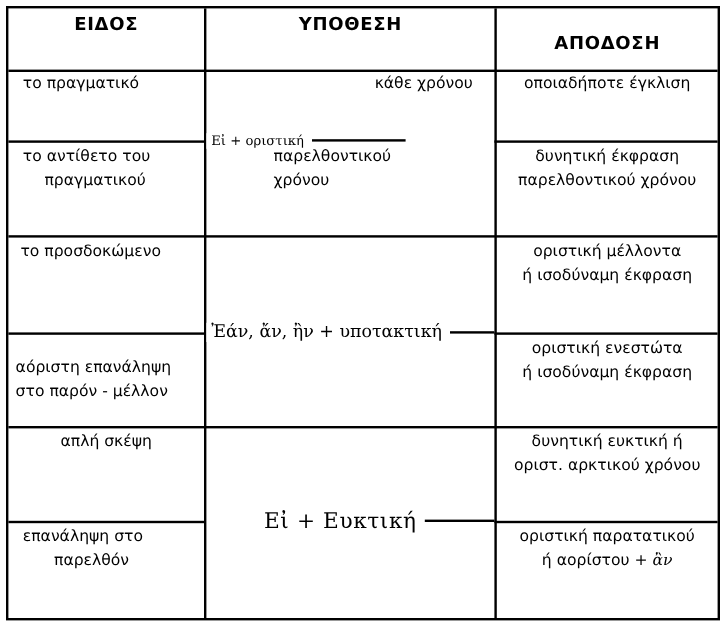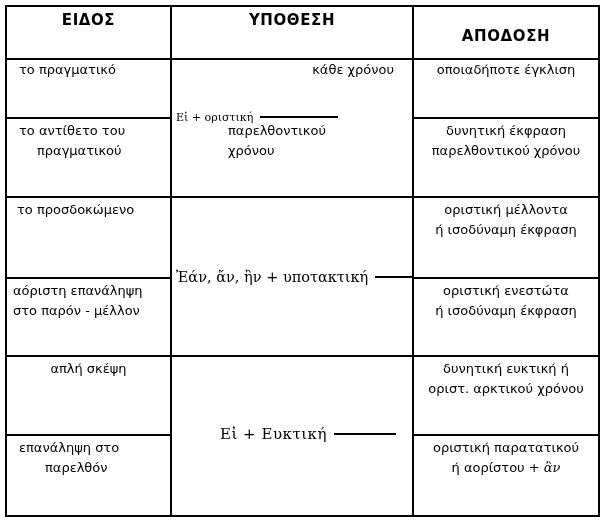--- a/index.html
+++ b/index.html
@@ -113,21 +113,21 @@
   .protasis.p1 .ptext {
     font-family: "DejaVu Serif", "Liberation Serif", serif;
     font-size: 11px;
   }
   .protasis.p1 .prule { max-width: 78px; }
 
   .protasis.p2 .ptext { font-size: 14.5px; }
   .protasis.p2 .prule { max-width: 60px; }
 
   .protasis.p3 { padding-left: 44px; width: 196px; }
-  .protasis.p3 .ptext { font-size: 15px; letter-spacing: 0.5px; }
+  .protasis.p3 .ptext { font-size: 18px; letter-spacing: 0.5px; }
   .protasis.p3 .prule { max-width: 62px; }
 
   .serif { font-family: "DejaVu Serif", "Liberation Serif", serif; }
   .serif-i { font-family: "DejaVu Serif", "Liberation Serif", serif; font-style: italic; }
 </style>
 </head>
 <body>
 
 <div id="page">
 
@@ -187,21 +187,21 @@
     </div>
 
     <div class="cell col-a body-txt align-left" style="top:191px; height:82px;padding-left:10px;">
       <span class="ln">το προσδοκώμενο</span>
     </div>
     <div class="cell col-c body-txt" style="top:191px; height:79px;">
       <span class="ln">οριστική μέλλοντα</span>
       <span class="ln">ή ισοδύναμη έκφραση</span>
     </div>
 
-    <div class="cell col-a body-txt align-left" style="top:272px; height:76px; padding-left:6px;">
+    <div class="cell col-a body-txt align-left" style="top:288px; height:76px; padding-left:6px;">
       <span class="ln">αόριστη επανάληψη</span>
       <span class="ln">στο παρόν - μέλλον</span>
     </div>
     <div class="cell col-c body-txt" style="top:272px; height:76px;">
       <span class="ln">οριστική ενεστώτα</span>
       <span class="ln">ή ισοδύναμη έκφραση</span>
     </div>
 
     <div class="protasis p2" style="top:257px;text-align:center;">
       <span class="ptext serif">Ἐάν, ἄν, ἢν  +  υποτακτική</span>

